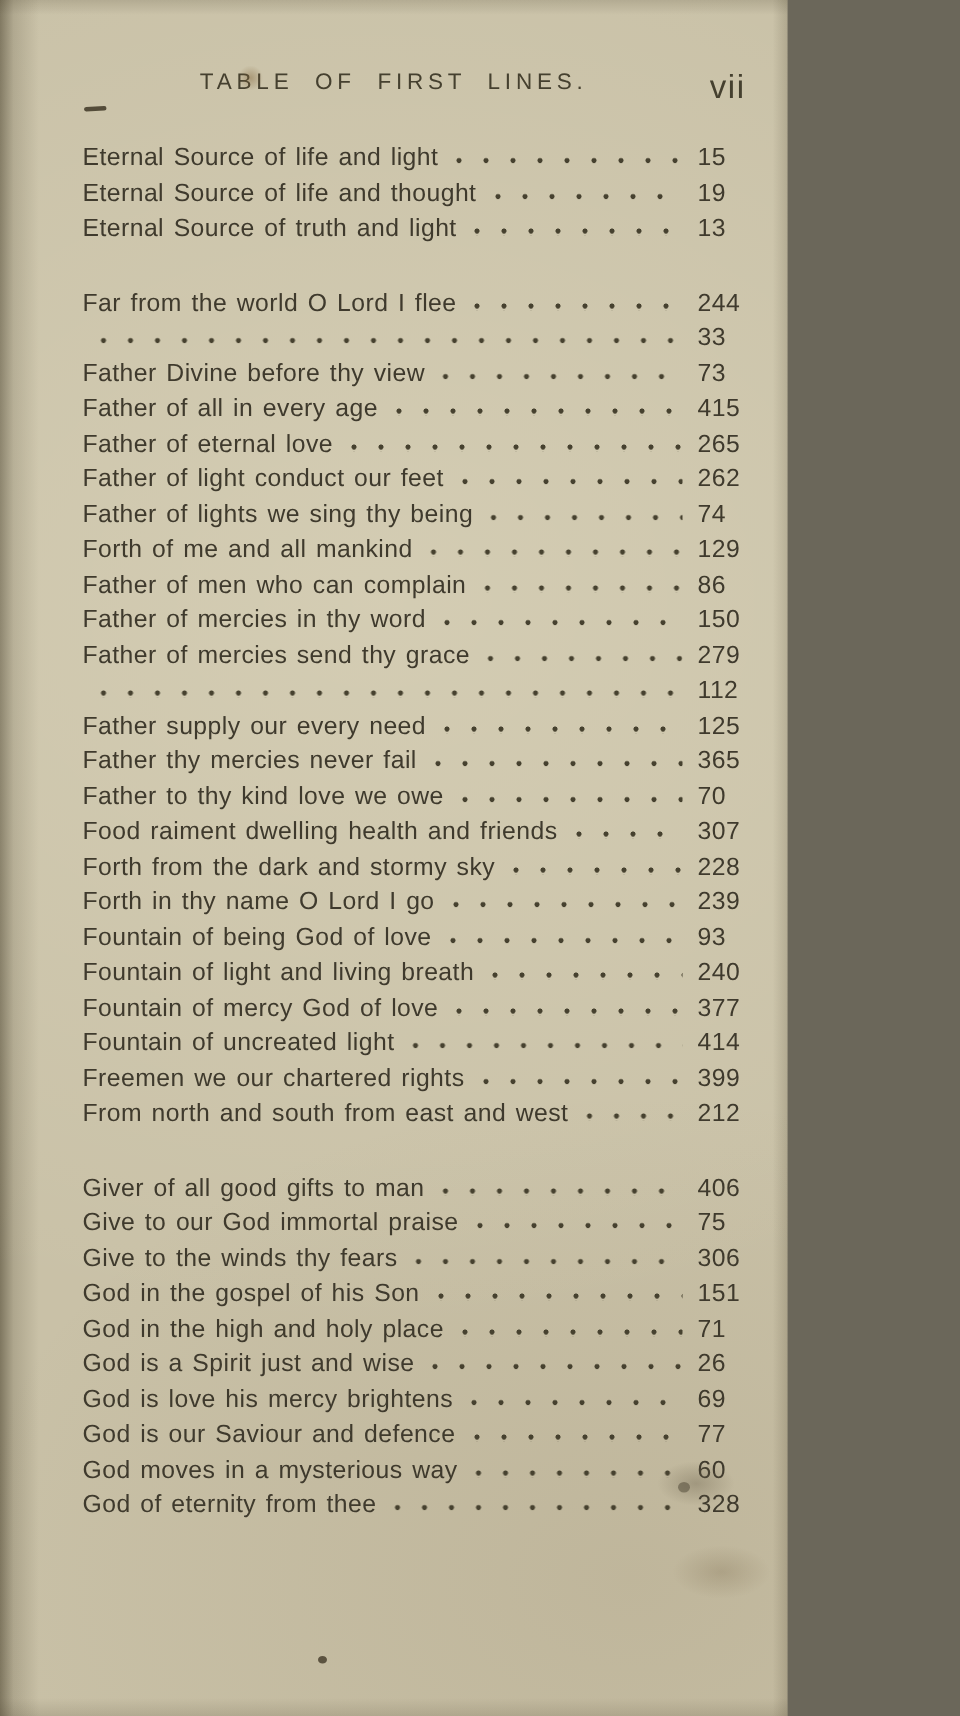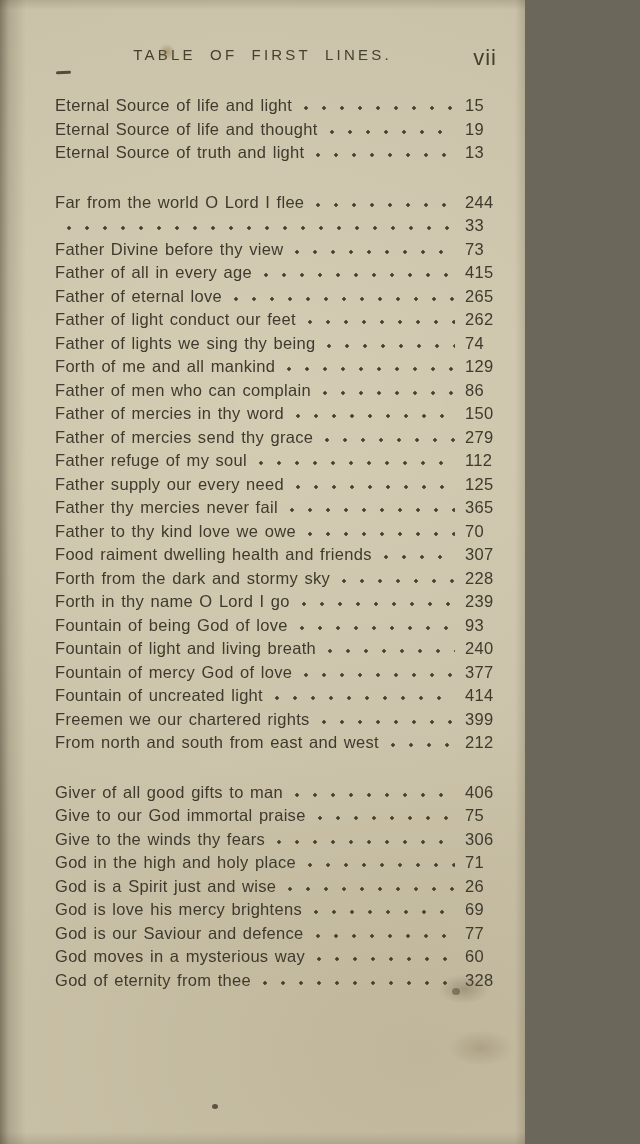--- a/index.html
+++ b/index.html
@@ -194,21 +194,20 @@
     <span class="entry-text">Father of mercies in thy word</span>
     <span class="dot-leader"></span>
     <span class="entry-page">150</span>
   </div>
         <div class="entry-row">
     <span class="entry-text">Father of mercies send thy grace</span>
     <span class="dot-leader"></span>
     <span class="entry-page">279</span>
   </div>
         <div class="entry-row">
-    <span class="entry-text">Father refuge of my soul</span>
     <span class="dot-leader"></span>
     <span class="entry-page">112</span>
   </div>
         <div class="entry-row">
     <span class="entry-text">Father supply our every need</span>
     <span class="dot-leader"></span>
     <span class="entry-page">125</span>
   </div>
         <div class="entry-row">
     <span class="entry-text">Father thy mercies never fail</span>
@@ -274,20 +273,25 @@
   </div>
         <div class="entry-row">
     <span class="entry-text">Give to our God immortal praise</span>
     <span class="dot-leader"></span>
     <span class="entry-page">75</span>
   </div>
         <div class="entry-row">
     <span class="entry-text">Give to the winds thy fears</span>
     <span class="dot-leader"></span>
     <span class="entry-page">306</span>
+  </div>
+        <div class="entry-row">
+    <span class="entry-text">God in the gospel of his Son</span>
+    <span class="dot-leader"></span>
+    <span class="entry-page">151</span>
   </div>
         <div class="entry-row">
     <span class="entry-text">God in the high and holy place</span>
     <span class="dot-leader"></span>
     <span class="entry-page">71</span>
   </div>
         <div class="entry-row">
     <span class="entry-text">God is a Spirit just and wise</span>
     <span class="dot-leader"></span>
     <span class="entry-page">26</span>

